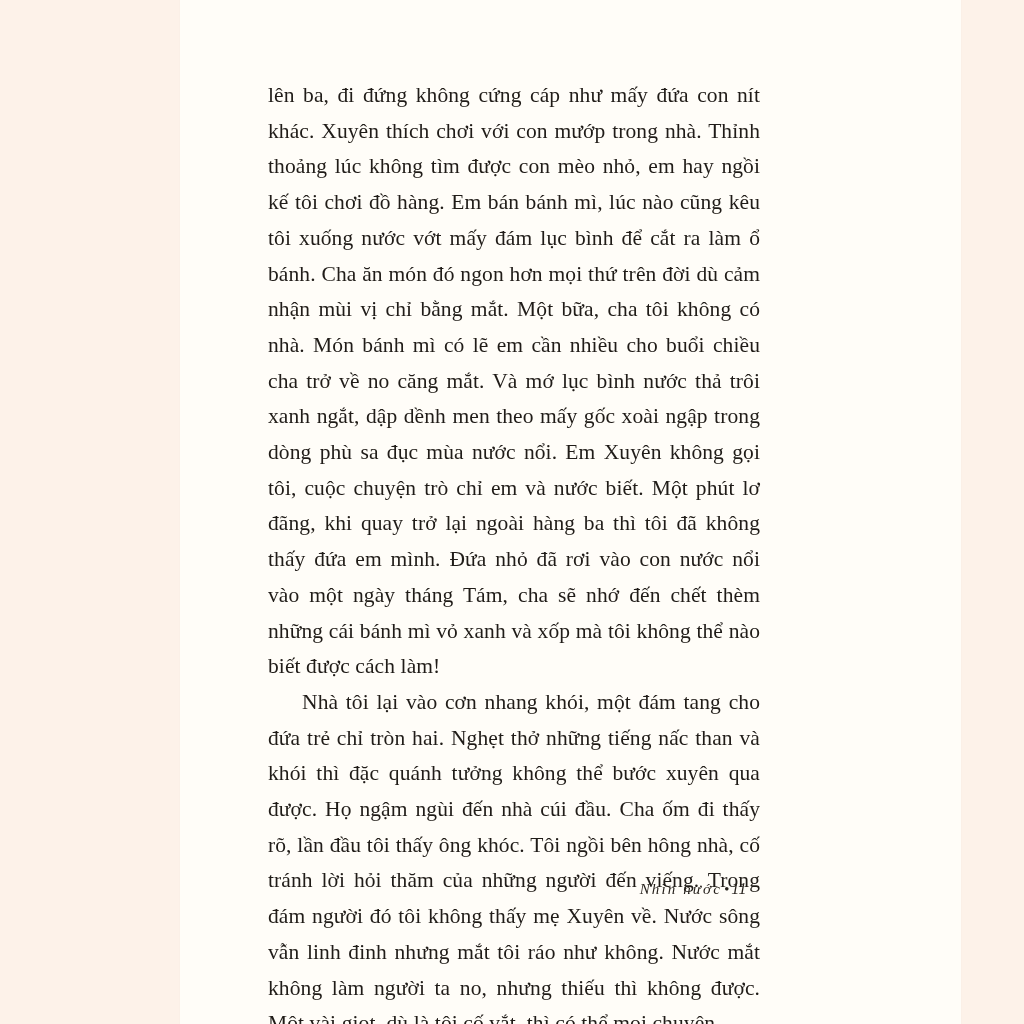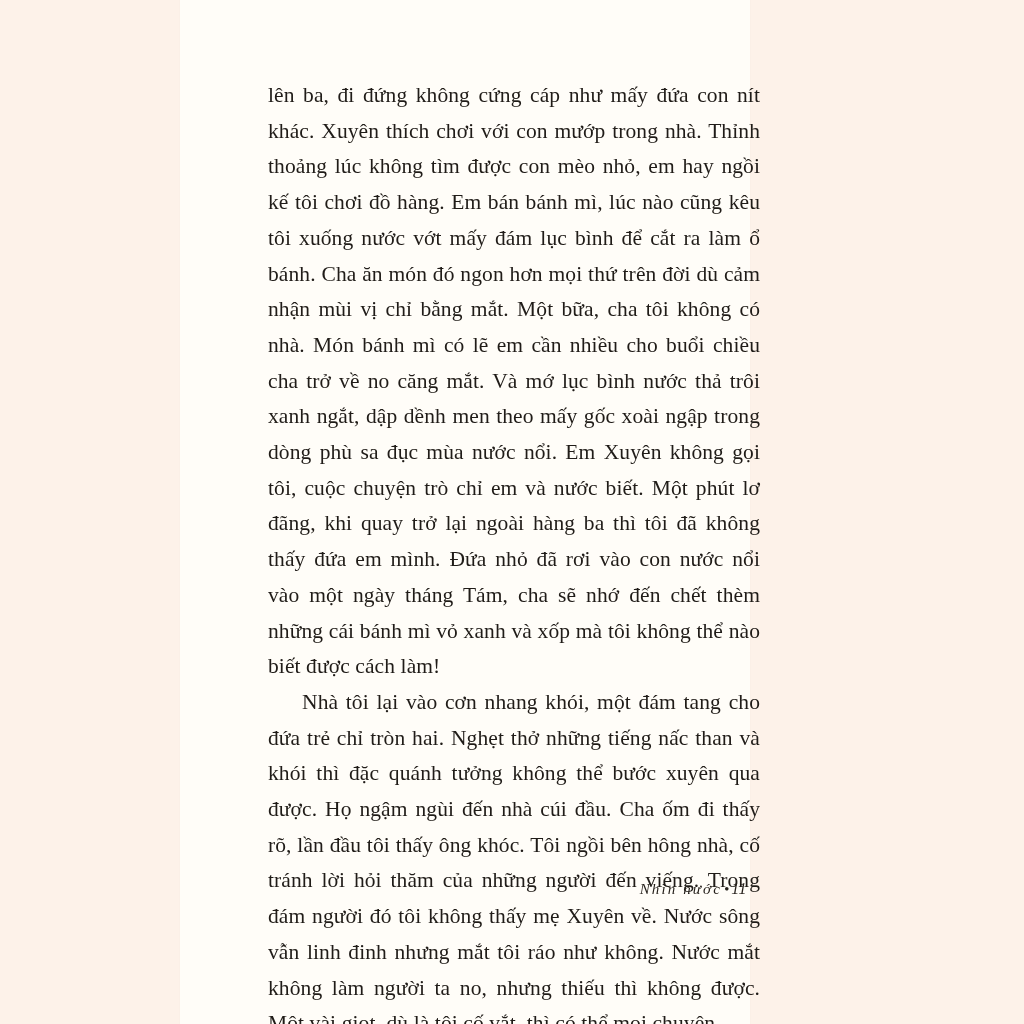--- a/index.html
+++ b/index.html
@@ -10,21 +10,21 @@
     width: 1024px;
     height: 1024px;
     background: #fdf2e9;
     font-family: "Liberation Serif", serif;
     overflow: hidden;
   }
   .page-sheet {
     position: absolute;
     left: 180px;
     top: 0;
-    width: 570px;
+    width: 781px;
     height: 1024px;
     background: #fffdf8;
     box-shadow: 0 0 1px rgba(0,0,0,0.05);
   }
   .page-inner {
     position: absolute;
     left: 88px;
     top: 78px;
     width: 492px;
   }

